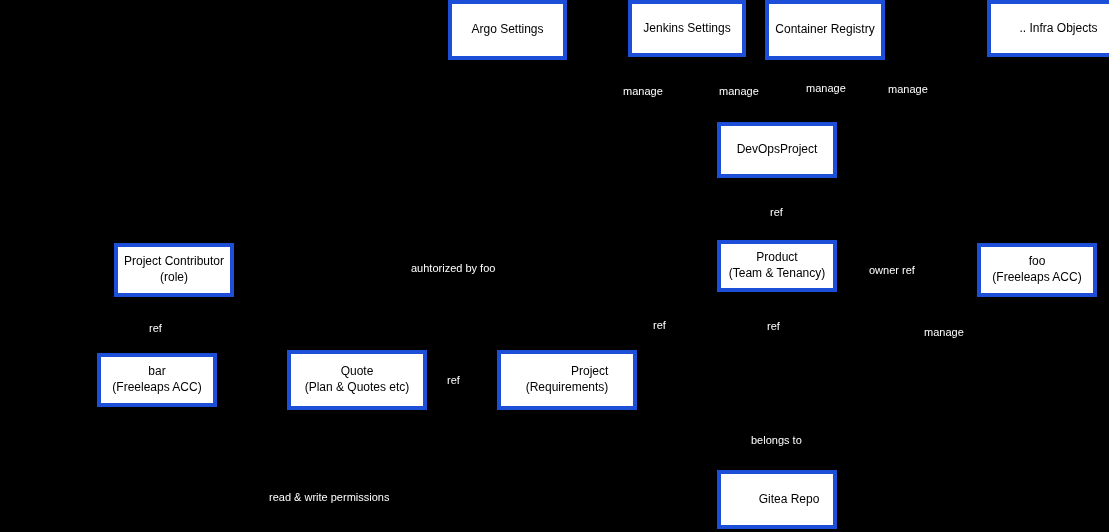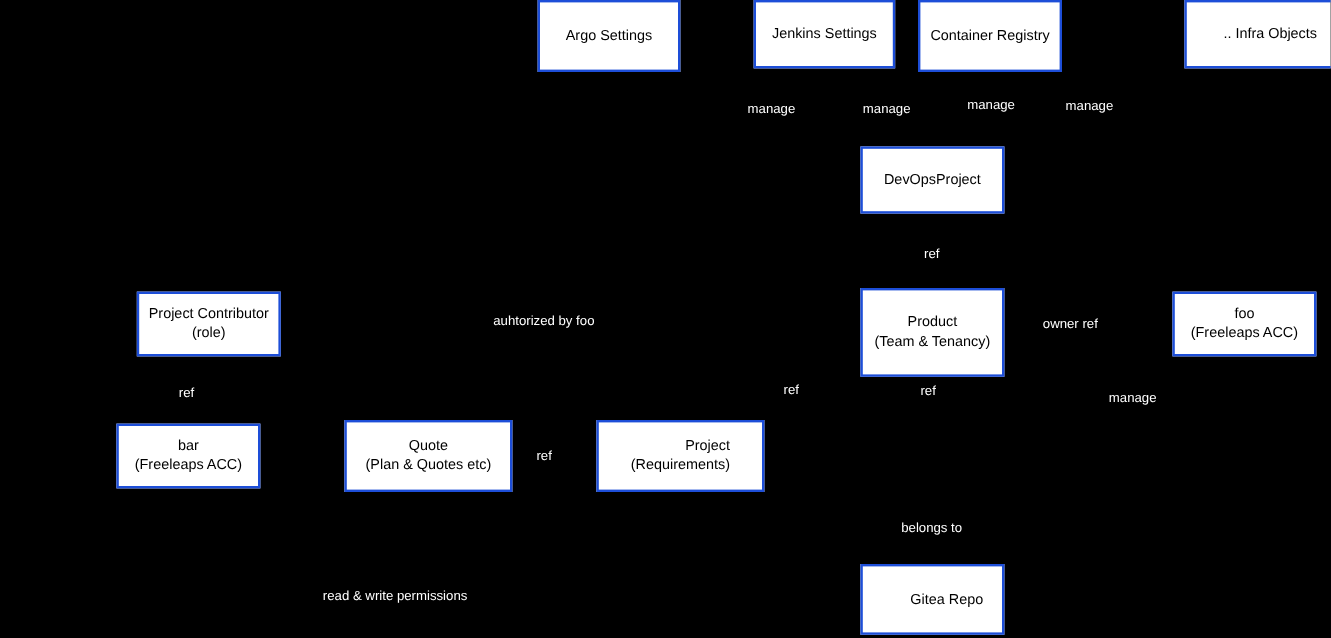--- a/index.html
+++ b/index.html
@@ -12,21 +12,21 @@
     width: 1109px;
     height: 532px;
     background: #000000;
     overflow: hidden;
     font-family: "Liberation Sans", sans-serif;
   }
   .node {
     position: absolute;
     background: #ffffff;
     color: #000000;
-    border: 2px solid #1d4ed8;
+    border: 4px solid #1d4ed8;
     box-sizing: border-box;
     display: flex;
     align-items: center;
     justify-content: center;
     text-align: center;
     font-size: 12px;
     line-height: 1.3;
     white-space: pre-line;
   }
   .edge-label {
@@ -47,21 +47,21 @@
   <div class="node" style="left:448px; top:0px; width:119px; height:60px;">Argo Settings</div>
 
   <div class="node" style="left:628px; top:0px; width:118px; height:57px;">Jenkins Settings</div>
 
   <div class="node" style="left:765px; top:0px; width:120px; height:60px;">Container Registry</div>
 
   <div class="node" style="left:987px; top:0px; width:143px; height:57px;">.. Infra Objects</div>
 
   <div class="node" style="left:717px; top:122px; width:120px; height:56px;">DevOpsProject</div>
 
-  <div class="node" style="left:717px; top:240px; width:120px; height:74px;">Product
+  <div class="node" style="left:717px; top:240px; width:120px; height:52px;">Product
 (Team &amp; Tenancy)</div>
 
   <div class="node" style="left:977px; top:243px; width:120px; height:54px;">foo
 (Freeleaps ACC)</div>
 
   <div class="node" style="left:114px; top:243px; width:120px; height:54px;">Project Contributor
 (role)</div>
 
   <div class="node" style="left:97px; top:353px; width:120px; height:54px;">bar
 (Freeleaps ACC)</div>

